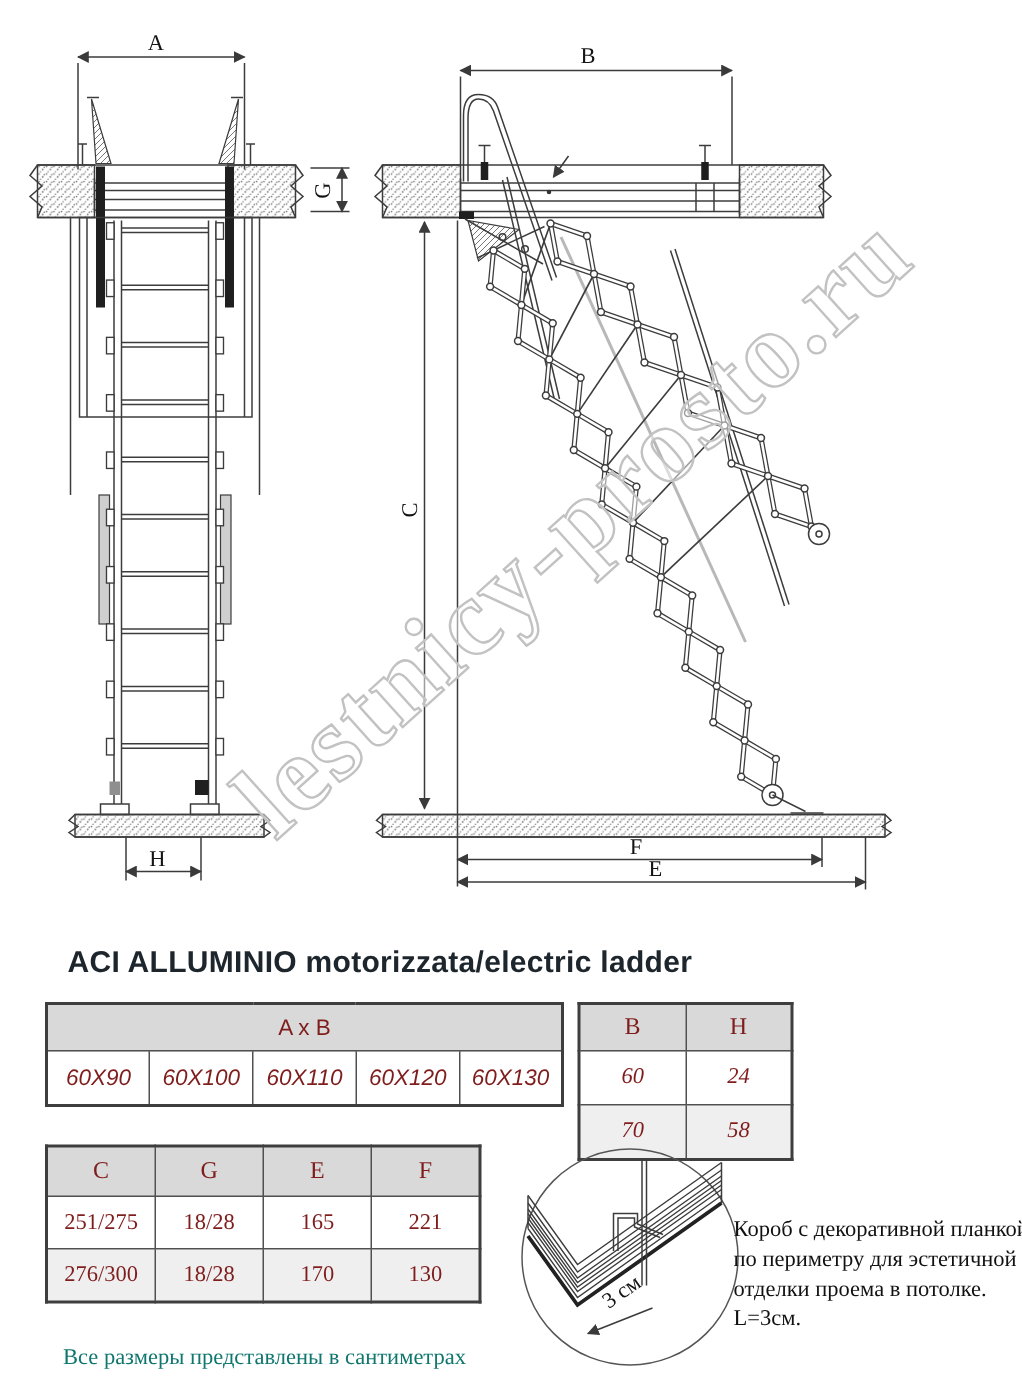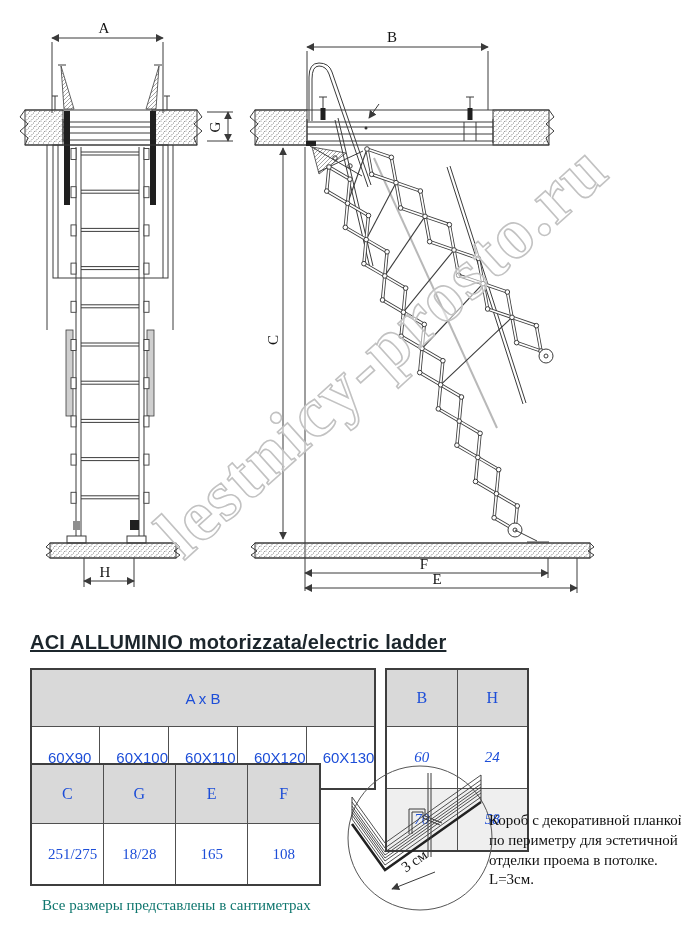--- a/index.html
+++ b/index.html
@@ -14,29 +14,29 @@
   .k{stroke:var(--line);stroke-width:1;fill:none;}
   .kd{stroke:var(--line);stroke-width:1;fill:url(#stip);}
   .kh{stroke:var(--line);stroke-width:.8;fill:url(#hat);}
   .kb{fill:#1f1f1f;stroke:none;}
   .kg{fill:#8f8f8f;stroke:none;}
   .kgray{fill:#cfcfcf;stroke:var(--line);stroke-width:.8;}
   .dim{stroke:#3a3a3a;stroke-width:1;fill:none;}
   .lbl{font:15px "Liberation Serif",serif;fill:#141414;}
   .wm{font:bold 72px "Liberation Serif",serif;fill:rgba(255,255,255,.5);
       stroke:var(--wm);stroke-width:1.6;letter-spacing:2px;}
-  #page-title{position:absolute;left:30px;top:631px;font:600 20px "Liberation Sans",sans-serif;
-      color:var(--title);letter-spacing:.2px;margin:0;text-decoration:underline;}
+  #page-title{position:absolute;left:45px;top:631px;font:600 20px "Liberation Sans",sans-serif;
+      color:var(--title);letter-spacing:.2px;margin:0;}
   .spec-table{position:absolute;border-collapse:collapse;table-layout:fixed;background:#fff;}
-  .spec-table th,.spec-table td{border:1px solid #505050;text-align:center;padding:16px;color:#1d4ed8;}
+  .spec-table th,.spec-table td{border:1px solid #505050;text-align:center;padding:3px;color:#7f1d1d;}
   .spec-table th{background:var(--hdr);font-weight:normal;}
   .spec-table tr.alt td{background:var(--alt);}
   #table-sizes{left:30px;top:668px;width:346px;font-size:15px;border:2px solid #3e3e3e;}
   #table-sizes th{height:24px;}
-  #table-sizes td{height:29px;}
+  #table-sizes td{height:29px;font-style:italic;}
   #table-bh{left:385px;top:668px;width:144px;font-family:"Liberation Serif",serif;font-size:15px;border:2px solid #3e3e3e;}
   #table-bh th{height:24px;font-size:16px;}
   #table-bh td{height:29px;font-style:italic;}
   #table-cgef{left:30px;top:763px;width:291px;font-family:"Liberation Serif",serif;font-size:15px;border:2px solid #3e3e3e;}
   #table-cgef th{height:26px;font-size:16px;}
   #table-cgef td{height:28px;}
   #units-note{position:absolute;left:31px;top:886px;font:15px "Liberation Serif",serif;color:#0f766e;margin:11px;}
   #box-note{position:absolute;left:477px;top:799px;width:198px;font:15px/1.32 "Liberation Serif",serif;color:#111;margin:12px;}
 </style>
 </head>
@@ -472,21 +472,27 @@
       <tr>
         <th>C</th>
         <th>G</th>
         <th>E</th>
         <th>F</th>
       </tr>
       <tr>
         <td>251/275</td>
         <td>18/28</td>
         <td>165</td>
-        <td>108</td>
+        <td>221</td>
+      </tr>
+      <tr class="alt">
+        <td>276/300</td>
+        <td>18/28</td>
+        <td>170</td>
+        <td>130</td>
       </tr>
     </tbody>
   </table>
 
 <p id="units-note">Все размеры представлены в сантиметрах</p>
 
 <svg id="detail-drawing" width="172" height="158" viewBox="0 0 172 158">
   <circle cx="85" cy="81" r="72" fill="none" stroke="#555" stroke-width="1"></circle>
   <g id="gen-detail">
       <polyline points="17,62 50,108 146,40" fill="none" stroke="#3c3c3c" stroke-width="0.9"></polyline>

